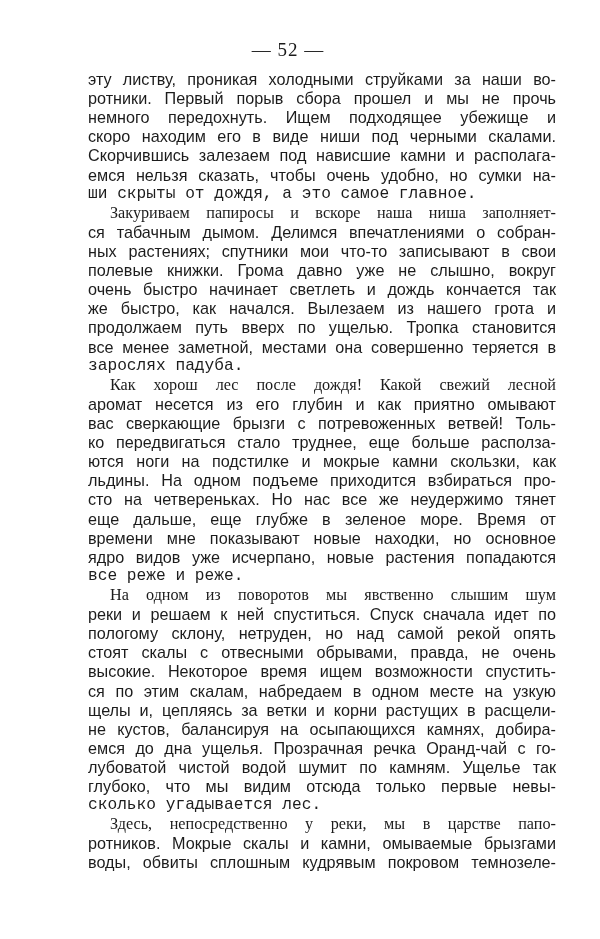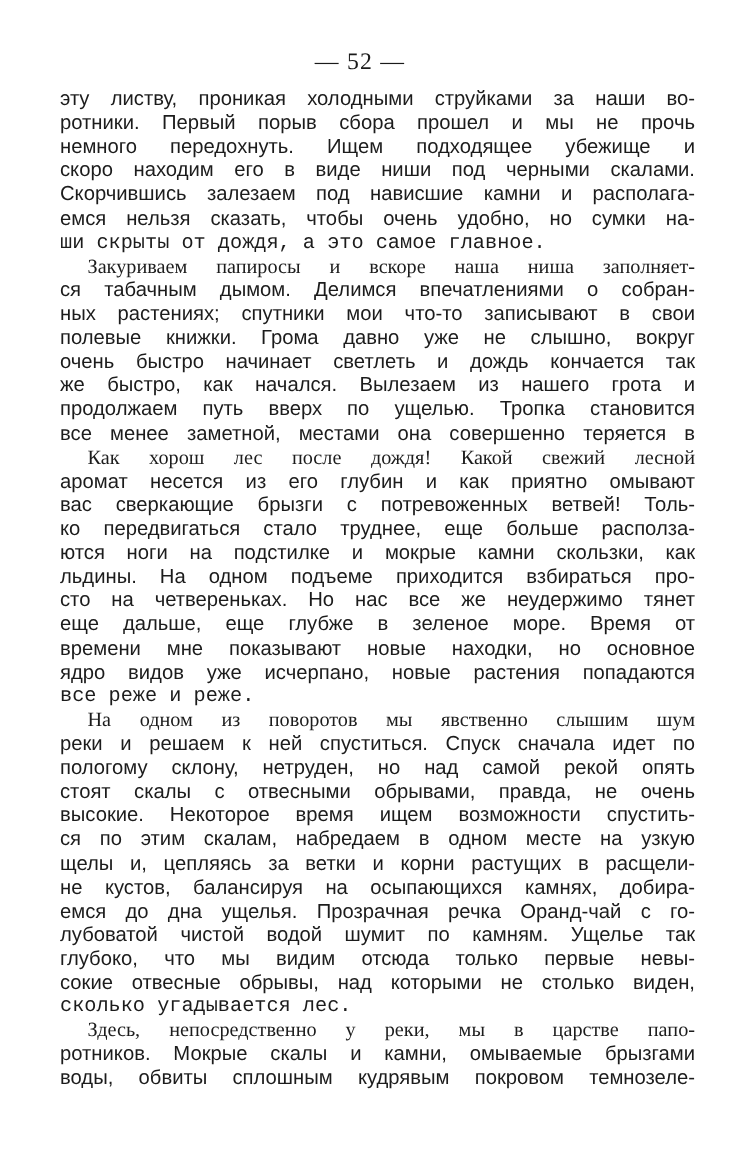--- a/index.html
+++ b/index.html
@@ -9,21 +9,21 @@
     font-family: "Liberation Serif", serif; font-size: 19px; color: #1a1a1a;
     letter-spacing: 1px;
   }
   .text-body {
     position: absolute; top: 70px; left: 48px; width: 508px;
     font-family: "Liberation Sans", sans-serif; font-size: 16.2px; line-height: 19.12px;
     color: #1c1c1c;
   }
   .line {
     display: block; white-space: nowrap; text-align: justify; text-align-last: justify;
-    height: 19.12px; overflow: visible;
+    height: 19.12px; overflow: visible; margin-left: 40px;
   }
   .line.last { text-align-last: left; font-family: Liberation Mono, monospace; }
   .line.indent { padding-left: 22px; font-family: Liberation Serif, serif; }
 </style>
 </head>
 <body>
 
 <div class="page-number">— 52 —</div>
 
 <div class="text-body" id="body-text">
@@ -38,20 +38,21 @@
     </div>
     <div>
       <span class="line indent">Закуриваем папиросы и вскоре наша ниша заполняет-</span>
       <span class="line">ся табачным дымом. Делимся впечатлениями о собран-</span>
       <span class="line">ных растениях; спутники мои что-то записывают в свои</span>
       <span class="line">полевые книжки. Грома давно уже не слышно, вокруг</span>
       <span class="line">очень быстро начинает светлеть и дождь кончается так</span>
       <span class="line">же быстро, как начался. Вылезаем из нашего грота  и</span>
       <span class="line">продолжаем путь вверх по ущелью. Тропка становится</span>
       <span class="line">все менее заметной, местами она совершенно теряется в</span>
+      <span class="line last">зарослях падуба.</span>
     </div>
     <div>
       <span class="line indent">Как хорош лес после дождя! Какой свежий лесной</span>
       <span class="line">аромат несется из его глубин и как приятно омывают</span>
       <span class="line">вас сверкающие брызги с потревоженных ветвей! Толь-</span>
       <span class="line">ко передвигаться стало труднее, еще больше располза-</span>
       <span class="line">ются ноги на подстилке и мокрые камни скользки, как</span>
       <span class="line">льдины. На одном подъеме приходится взбираться про-</span>
       <span class="line">сто на четвереньках. Но нас все же неудержимо тянет</span>
       <span class="line">еще дальше, еще глубже в зеленое море. Время от</span>
@@ -64,21 +65,20 @@
       <span class="line">реки и решаем к ней спуститься. Спуск сначала идет по</span>
       <span class="line">пологому склону, нетруден, но над самой рекой опять</span>
       <span class="line">стоят скалы с отвесными обрывами, правда, не очень</span>
       <span class="line">высокие. Некоторое время ищем возможности спустить-</span>
       <span class="line">ся по этим скалам, набредаем в одном месте на узкую</span>
       <span class="line">щелы и, цепляясь за ветки и корни растущих в расщели-</span>
       <span class="line">не кустов, балансируя на осыпающихся камнях, добира-</span>
       <span class="line">емся до дна ущелья. Прозрачная речка Оранд-чай с го-</span>
       <span class="line">лубоватой чистой водой шумит по камням. Ущелье так</span>
       <span class="line">глубоко, что мы видим отсюда только первые невы-</span>
-      <span class="line">сокие отвесные обрывы, над которыми не столько виден,</span>
       <span class="line last">сколько угадывается лес.</span>
     </div>
     <div>
       <span class="line indent">Здесь, непосредственно у реки, мы в царстве папо-</span>
       <span class="line">ротников. Мокрые скалы и камни, омываемые брызгами</span>
       <span class="line">воды, обвиты сплошным кудрявым покровом темнозеле-</span>
     </div>
   </div>
 
 </body></html>

